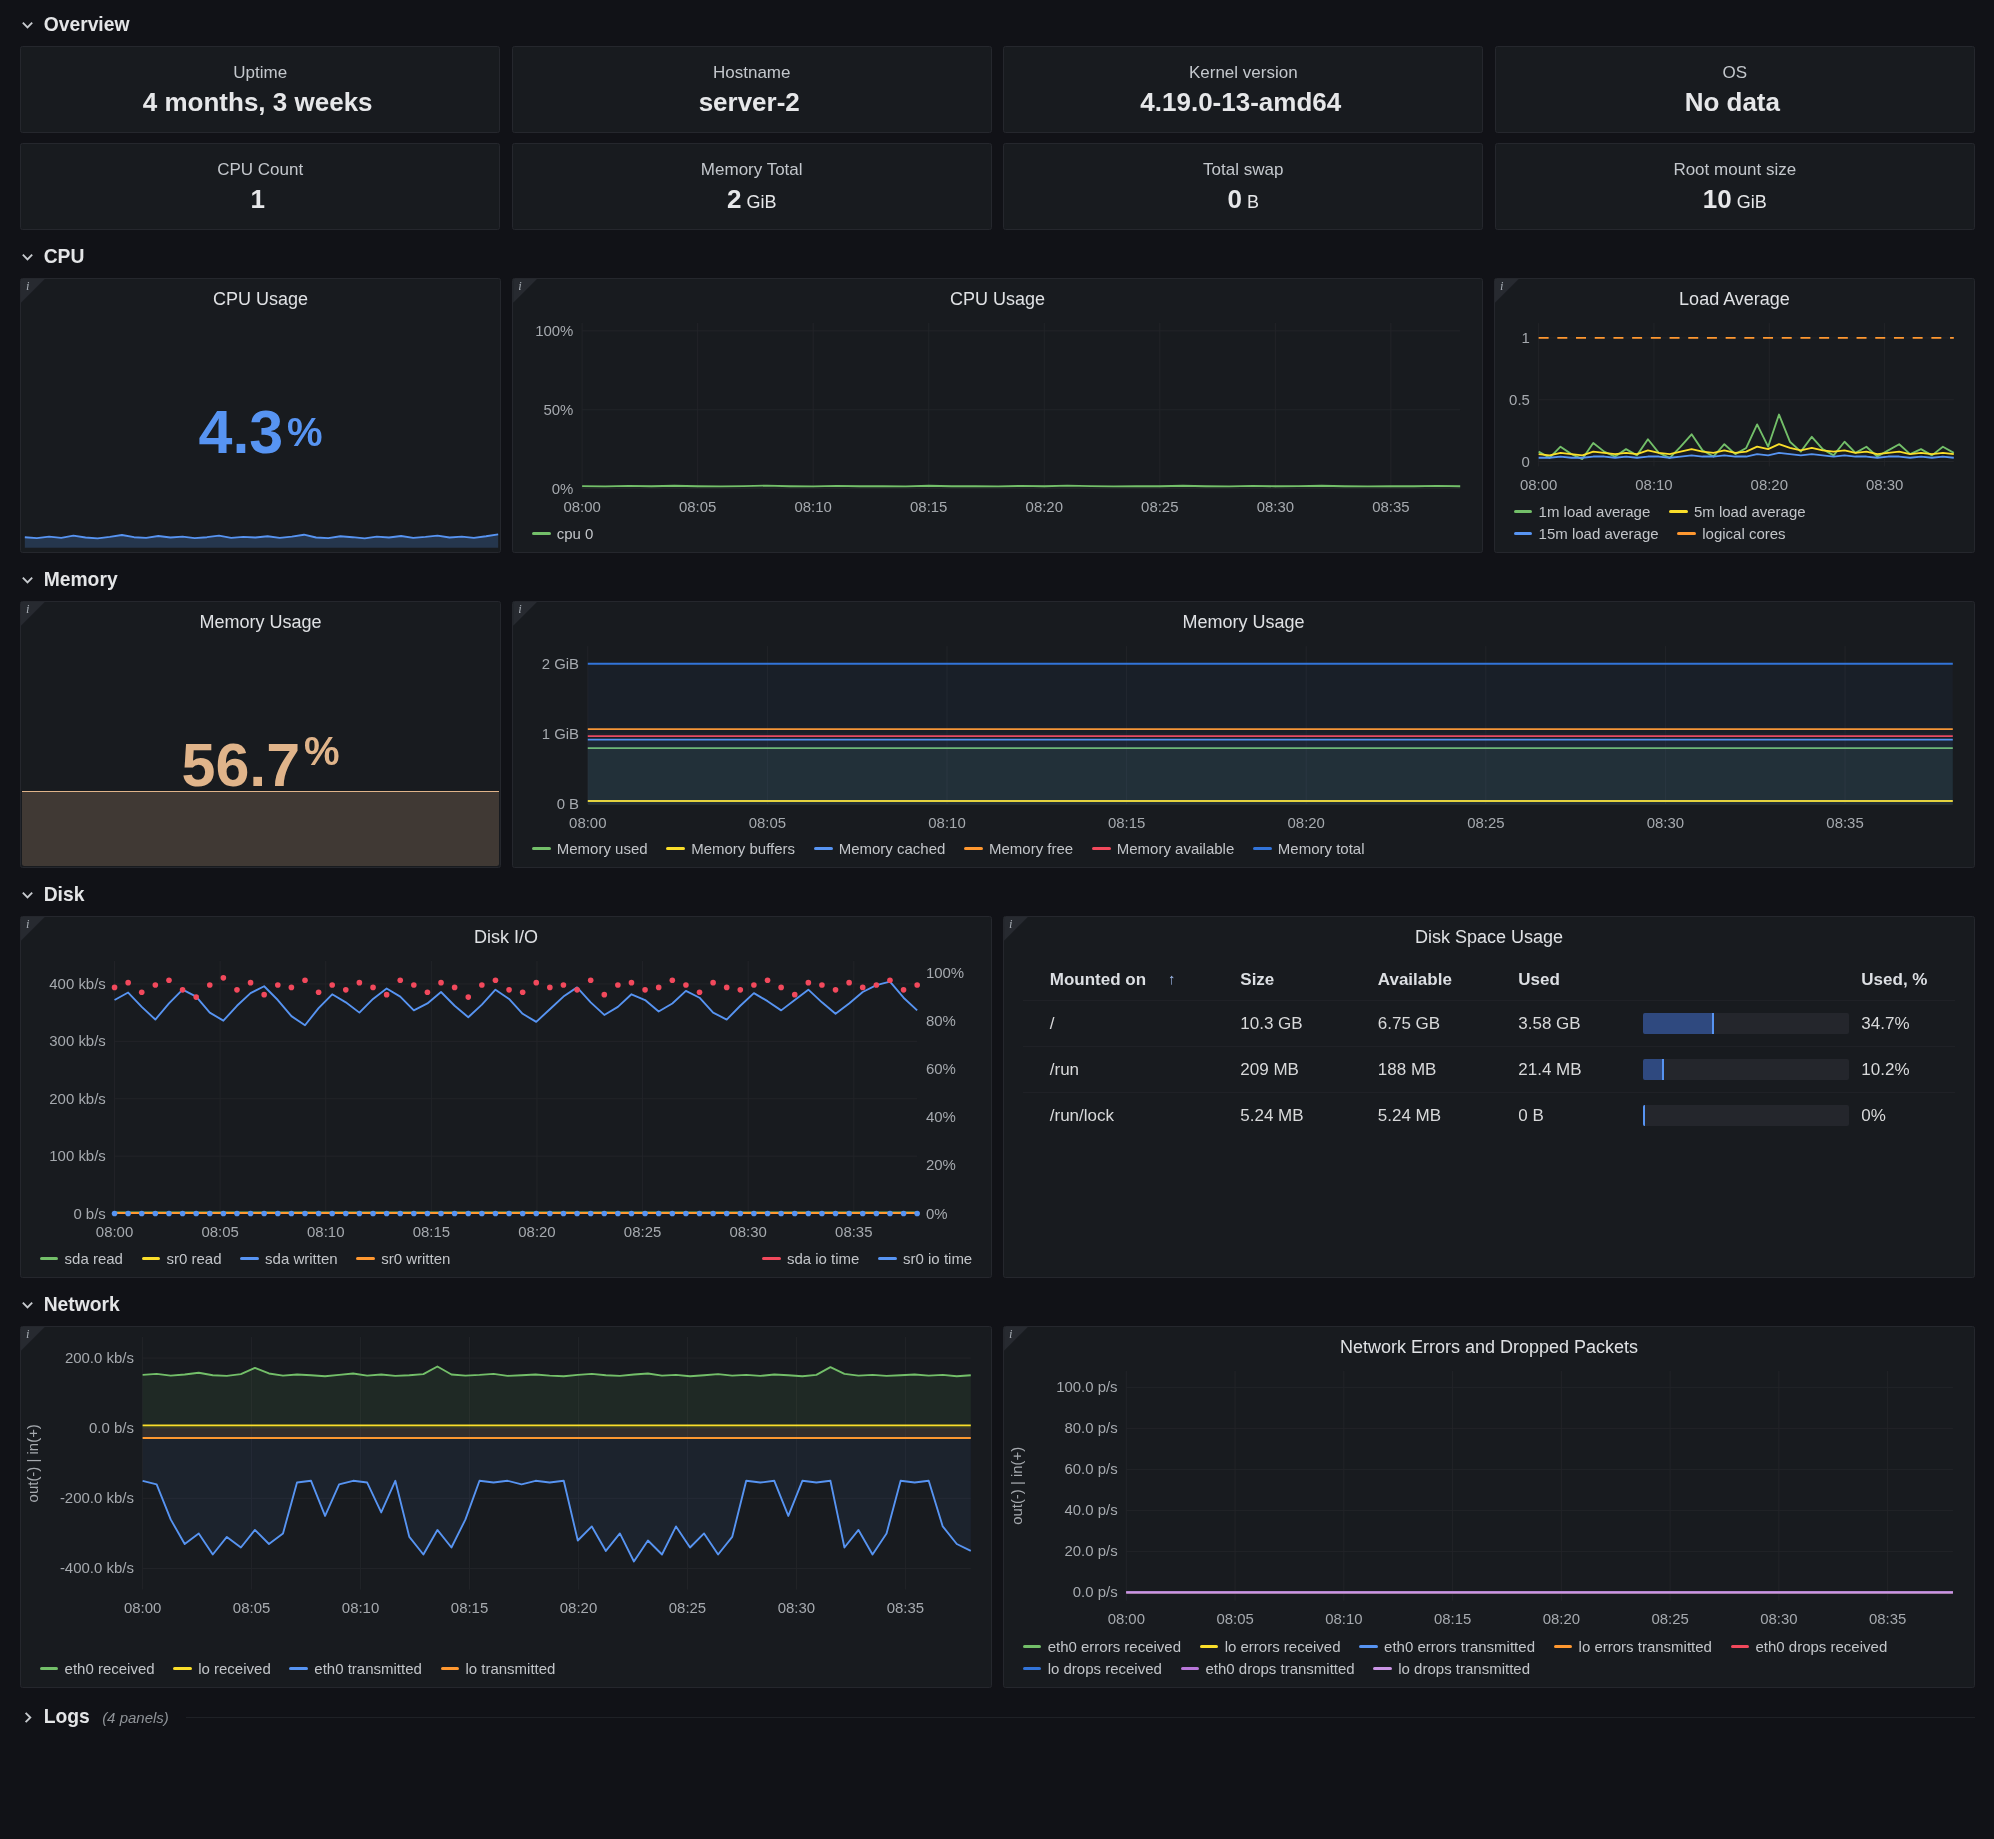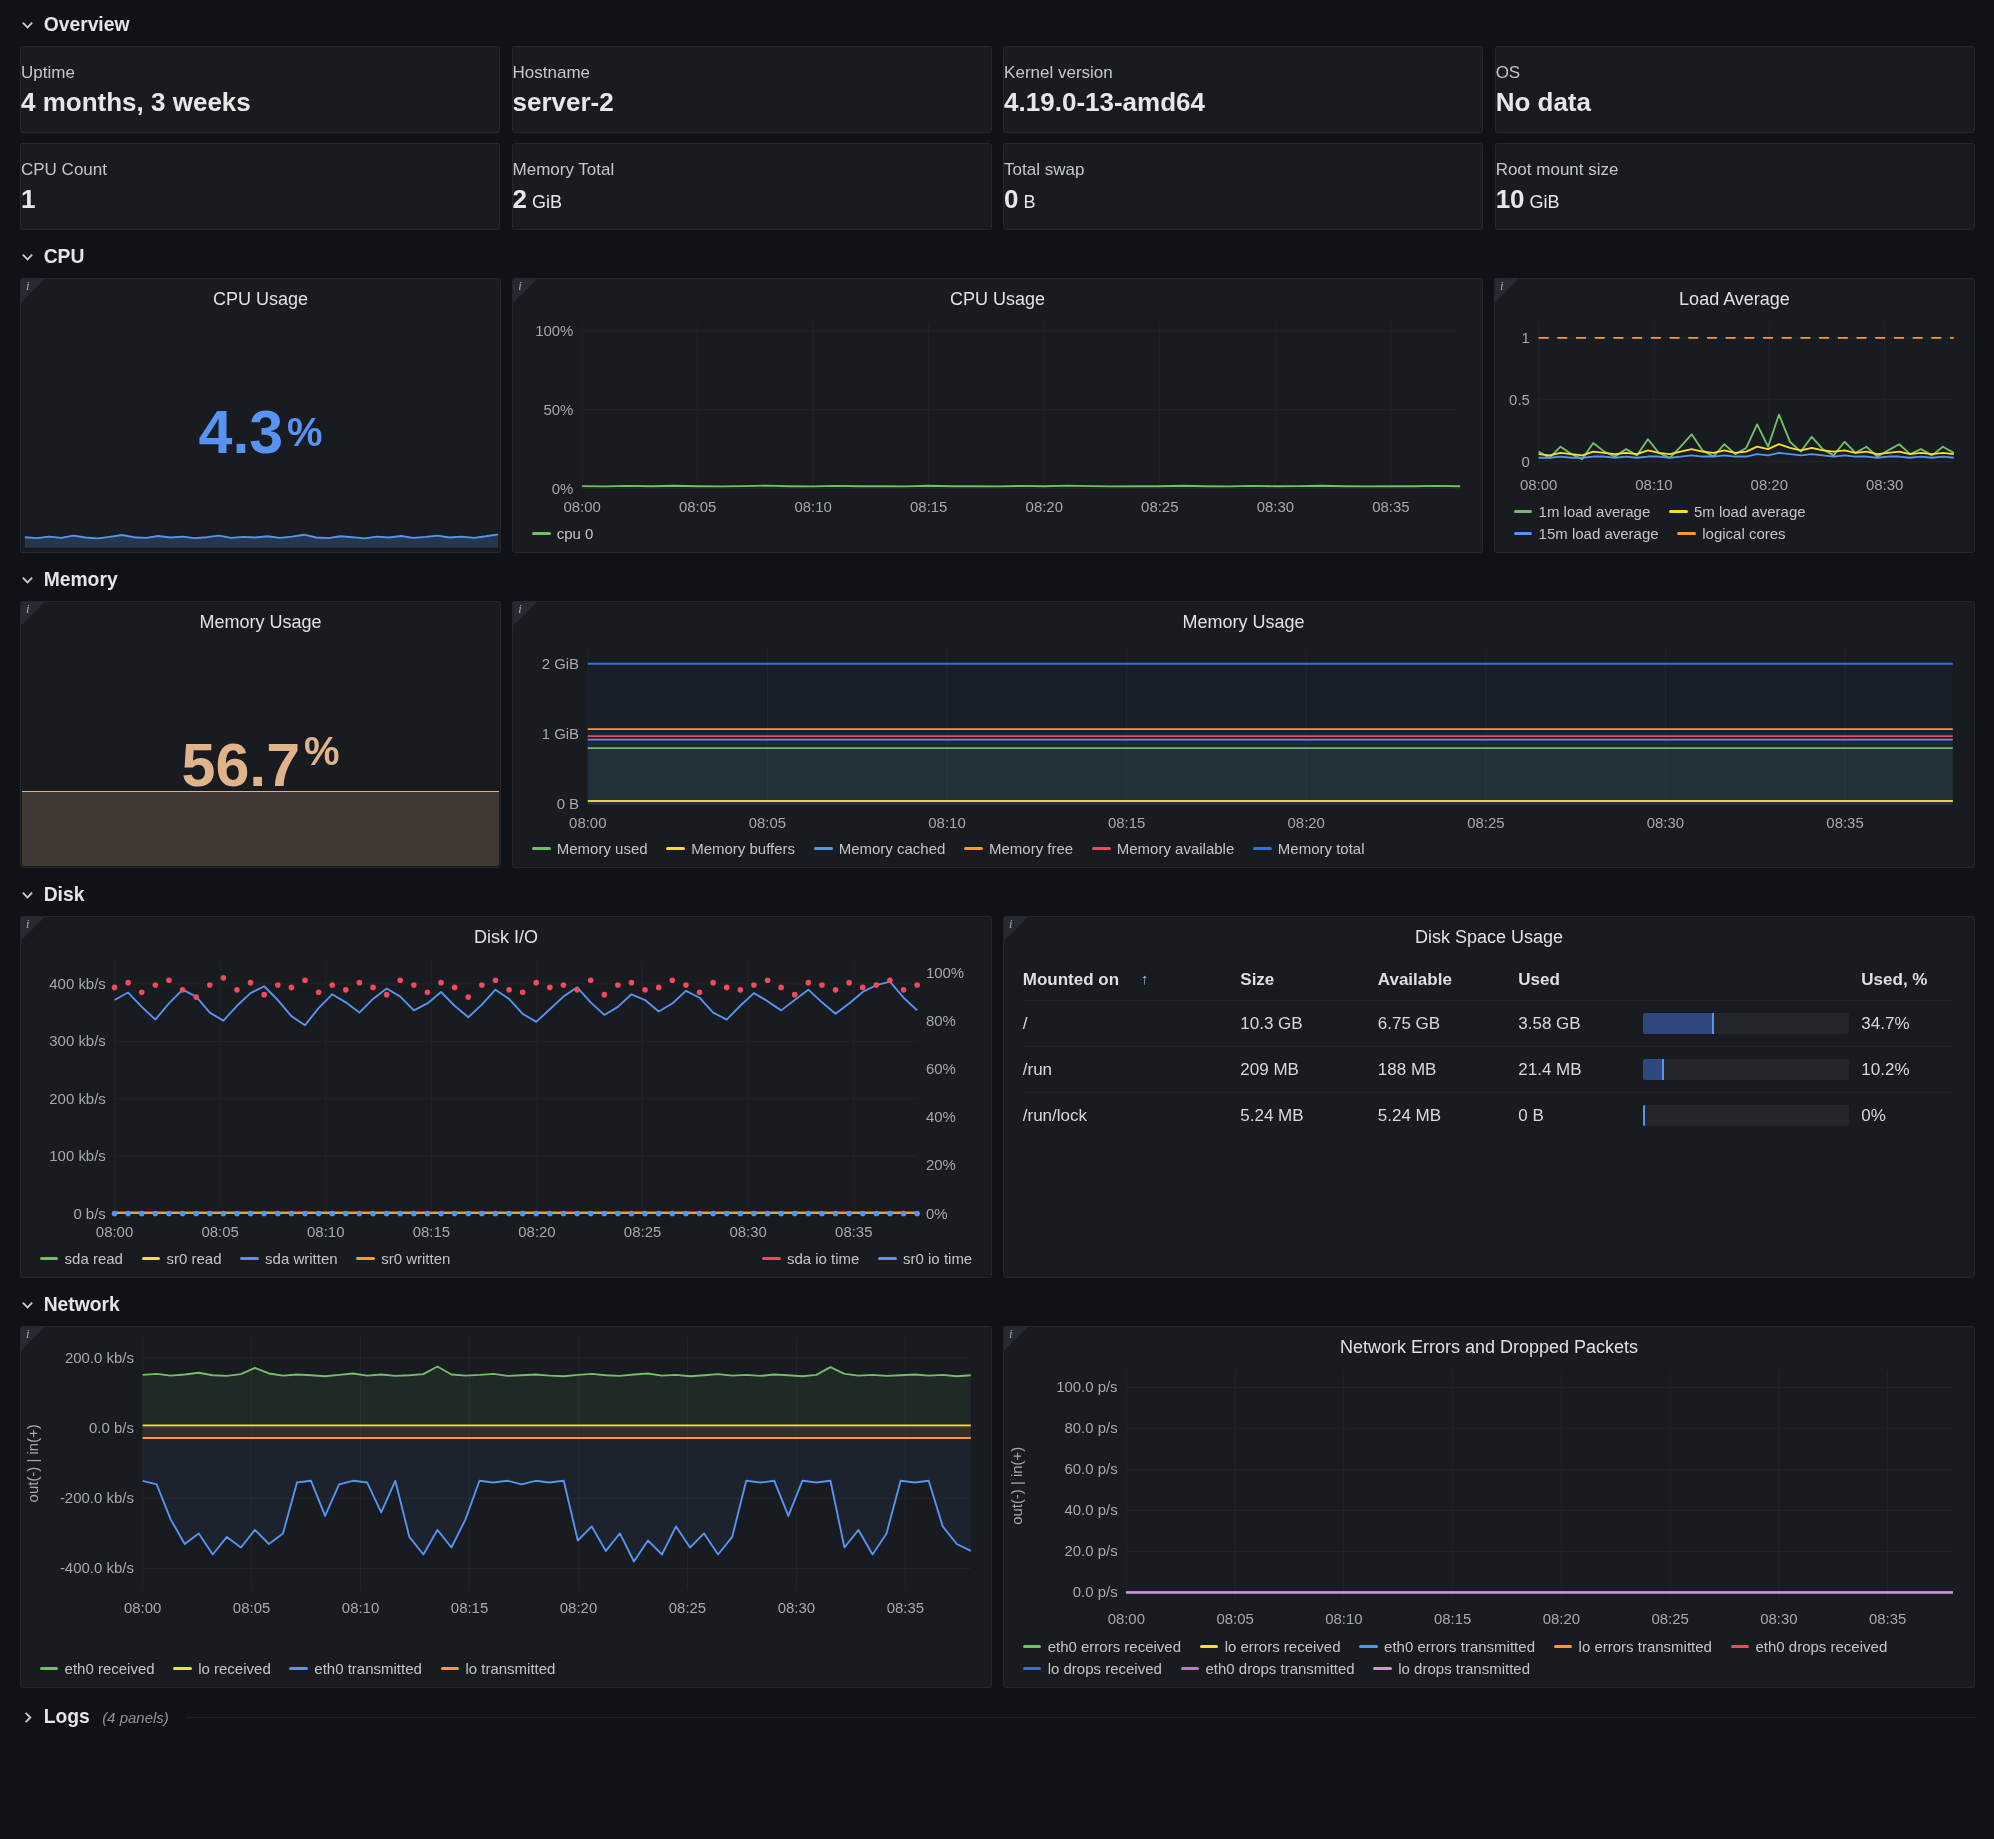--- a/index.html
+++ b/index.html
@@ -15,21 +15,21 @@
   
   .panel{background:#181b1f;border:0.6px solid #25272d;border-radius:2.5px;position:relative;
     display:flex;flex-direction:column;box-sizing:border-box;}
   .panel-title{text-align:center;font-size:18px;font-weight:500;color:#dfe1e4;padding:10px 6.2px 3.7px;}
   .info-corner{position:absolute;top:0;left:0;width:24px;height:24px;background:#272a30;
     clip-path:polygon(0 0,100% 0,0 100%);z-index:3;cursor:pointer;}
   .info-corner span{position:absolute;top:0.6px;left:5px;font-size:12.5px;font-style:italic;
     color:#a7adb4;font-family:"Liberation Serif",serif;}
   
   .stats-grid{display:grid;grid-template-columns:repeat(4,1fr);gap:10px 11.2px;}
-  .stat-sm{height:87px;align-items:flex-start;justify-content:center;gap:6.2px;}
+  .stat-sm{height:87px;align-items:center;justify-content:center;gap:6.2px;}
   .stat-sm .t{font-size:17px;font-weight:500;color:#c3c7cc;}
   .stat-sm .v{font-size:26px;font-weight:600;color:#e6e7e9;line-height:1;}
   .stat-sm .v .u{font-size:18px;font-weight:500;margin-left:5px;}
   
   .row{display:flex;gap:11.2px;}
   .row-cpu{height:275px;}
   .row-mem{height:267px;}
   .row-disk{height:362px;}
   .row-net{height:362px;}
   .w-stat{width:481px;flex:0 0 481px;}
@@ -51,21 +51,21 @@
   .lg-item i{width:18.7px;height:3.1px;border-radius:1.9px;display:inline-block;}
   .lg-split{justify-content:space-between;}
   .lg-grp{display:inline-flex;gap:5px 18.7px;flex-wrap:wrap;}
   
   .dt{flex:1;padding:8.7px 18.7px 0;font-size:17px;display:flex;flex-direction:column;}
   .dt-head,.dt-row{display:grid;grid-template-columns:1fr 125px 128px 112px 206px 94px;
     column-gap:12.5px;align-items:center;height:45px;}
   .dt-head{font-weight:700;color:#dcdfe3;height:40px;}
   .dt-row{border-top:0.6px solid #1f2126;}
   .c-num,.c-pct{text-align:left;}
-  .c-mount{display:flex;align-items:flex-start;gap:22px;}
+  .c-mount{display:flex;align-items:flex-start;gap:22px;margin-left:27px;}
   .sort{font-style:normal;color:#9db8e8;font-size:15px;}
   .track{display:block;width:100%;height:21px;background:#24262c;border-radius:1.9px;overflow:hidden;}
   .fill{display:block;height:100%;background:rgba(61,113,217,.48);border-right:2.5px solid #5794F2;
     box-sizing:border-box;}
 </style>
 </head>
 <body>
 
 <div class="dash">
 

